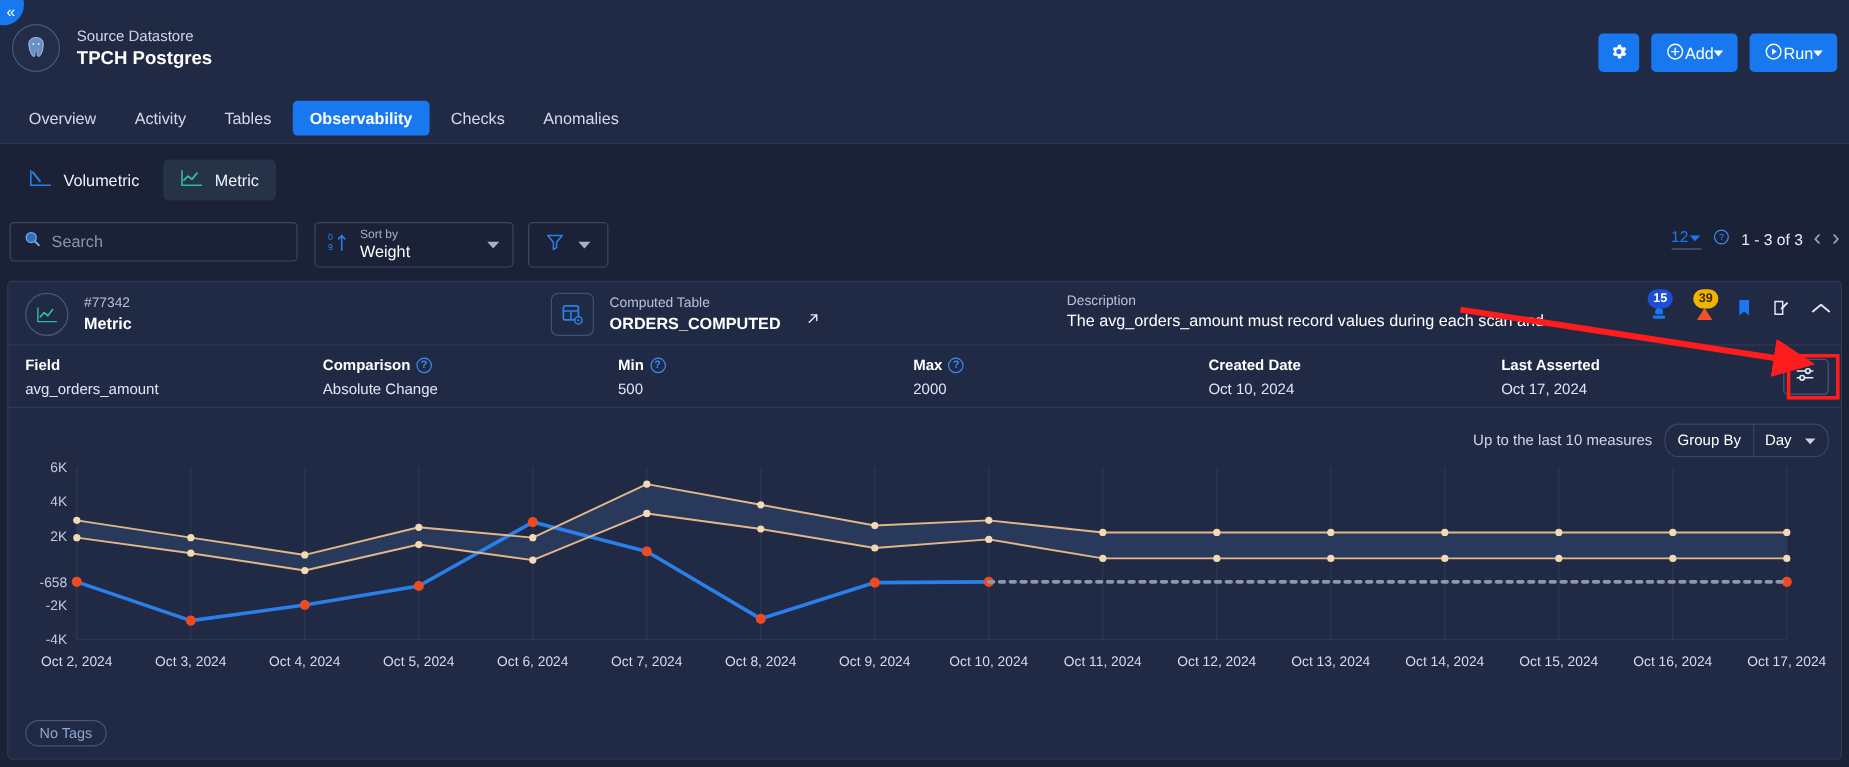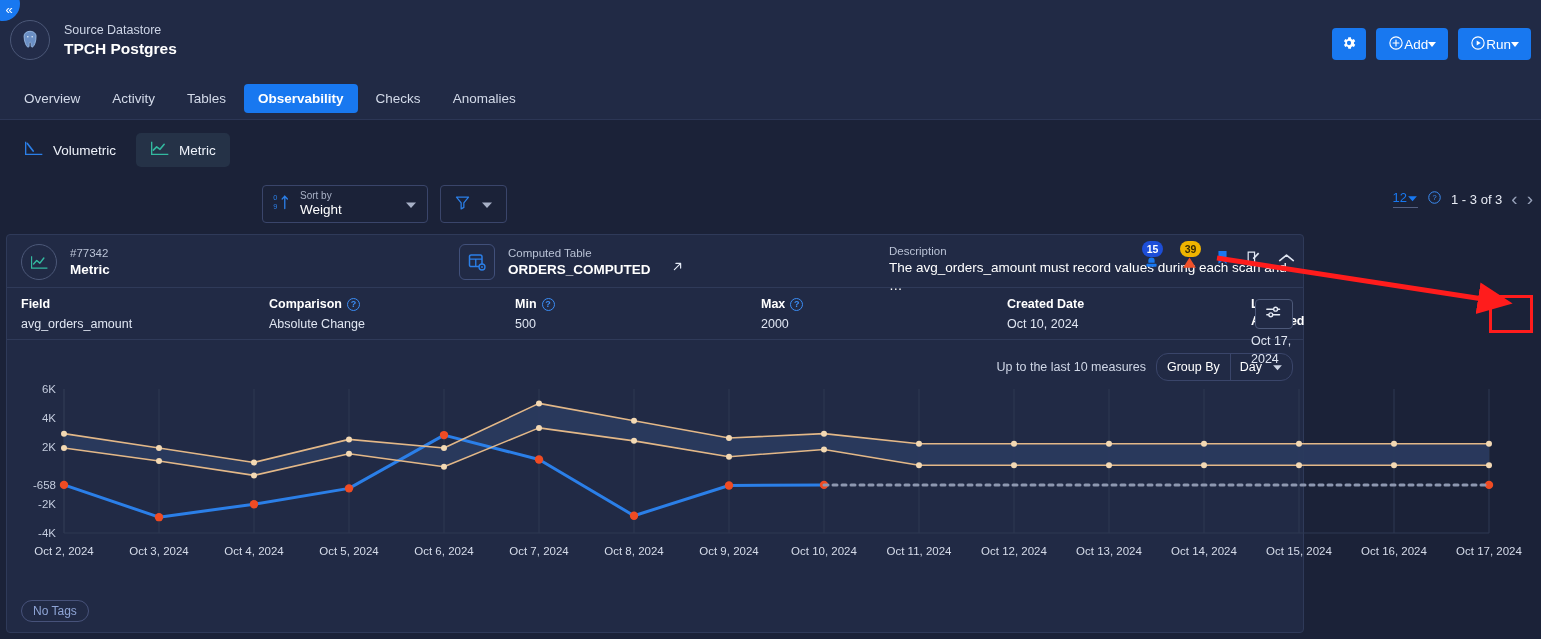--- a/index.html
+++ b/index.html
@@ -86,21 +86,21 @@
   .pager { position: absolute; right: 8px; top: 10px; display: flex; align-items: center; gap: 9px; font-size: 13px; }
   .pager .count {
     color: #1878f0; display: flex; align-items: center; 
     border-bottom: 1px solid #546081; padding-bottom: 2px; cursor: pointer;
   }
   .pager .range { color: #e8ecf5; }
   .pager .arrow { color: #99a3bb; font-size: 19px; cursor: pointer; line-height: 16px; }
 
   
   .card {
-    position: absolute; left: 6px; top: 234px; width: 1298px; height: 399px;
+    position: absolute; left: 6px; top: 234px; width: 1529px; height: 399px;
     background: #212a45; border: 1px solid #2f3a59; border-radius: 4px;
   }
   .card-top { position: relative; height: 53px; border-bottom: 1px solid #2f3a59; }
   .ct-item { position: absolute; display: flex; align-items: center; gap: 13px; top: 9px; }
   .ct-icon {
     width: 36px; height: 36px; border-radius: 50%;
     border: 1px solid #4c5878; display: flex; align-items: center; justify-content: center;
   }
   .ct-icon.sq { border-radius: 6px; border-color: #41507a; }
   .ct-label { font-size: 11.5px; color: #b9c2d5; line-height: 15px; }
@@ -242,20 +242,29 @@
         <svg width="20" height="17" viewBox="0 0 24 20" aria-hidden="true">
           <path d="M2 2v15h20" stroke="#33b9a0" stroke-width="1.6" fill="none"></path>
           <path d="M4 12l4-4 4 3 5-6" stroke="#33b9a0" stroke-width="1.9" fill="none" stroke-linecap="round" stroke-linejoin="round"></path>
         </svg>
       </span>
       <span>Metric</span>
     </div>
   </div>
 
   <div class="filterbar">
+    <div class="search-box">
+      <span>
+        <svg width="16" height="16" viewBox="0 0 24 24" aria-hidden="true">
+          <circle cx="10.5" cy="10.5" r="6.3" fill="#2f6fbe" stroke="#6fa8e8" stroke-width="1.6"></circle>
+          <path d="M15 15l5 5" stroke="#6fa8e8" stroke-width="2.4" stroke-linecap="round"></path>
+        </svg>
+      </span>
+      <input type="text" placeholder="Search" style="">
+    </div>
 
     <div class="sortby">
       <span>
         <svg width="17" height="18" viewBox="0 0 20 22" aria-hidden="true">
           <text x="0" y="9" font-size="9" fill="#2b7fe8" font-family="Liberation Sans, sans-serif">0</text>
           <text x="0" y="19" font-size="9" fill="#2b7fe8" font-family="Liberation Sans, sans-serif">9</text>
           <path d="M14 19V4m0 0l-3.2 3.4M14 4l3.2 3.4" stroke="#2b7fe8" stroke-width="1.6" fill="none" stroke-linecap="round"></path>
         </svg>
       </span>
       <div style="flex:1">

